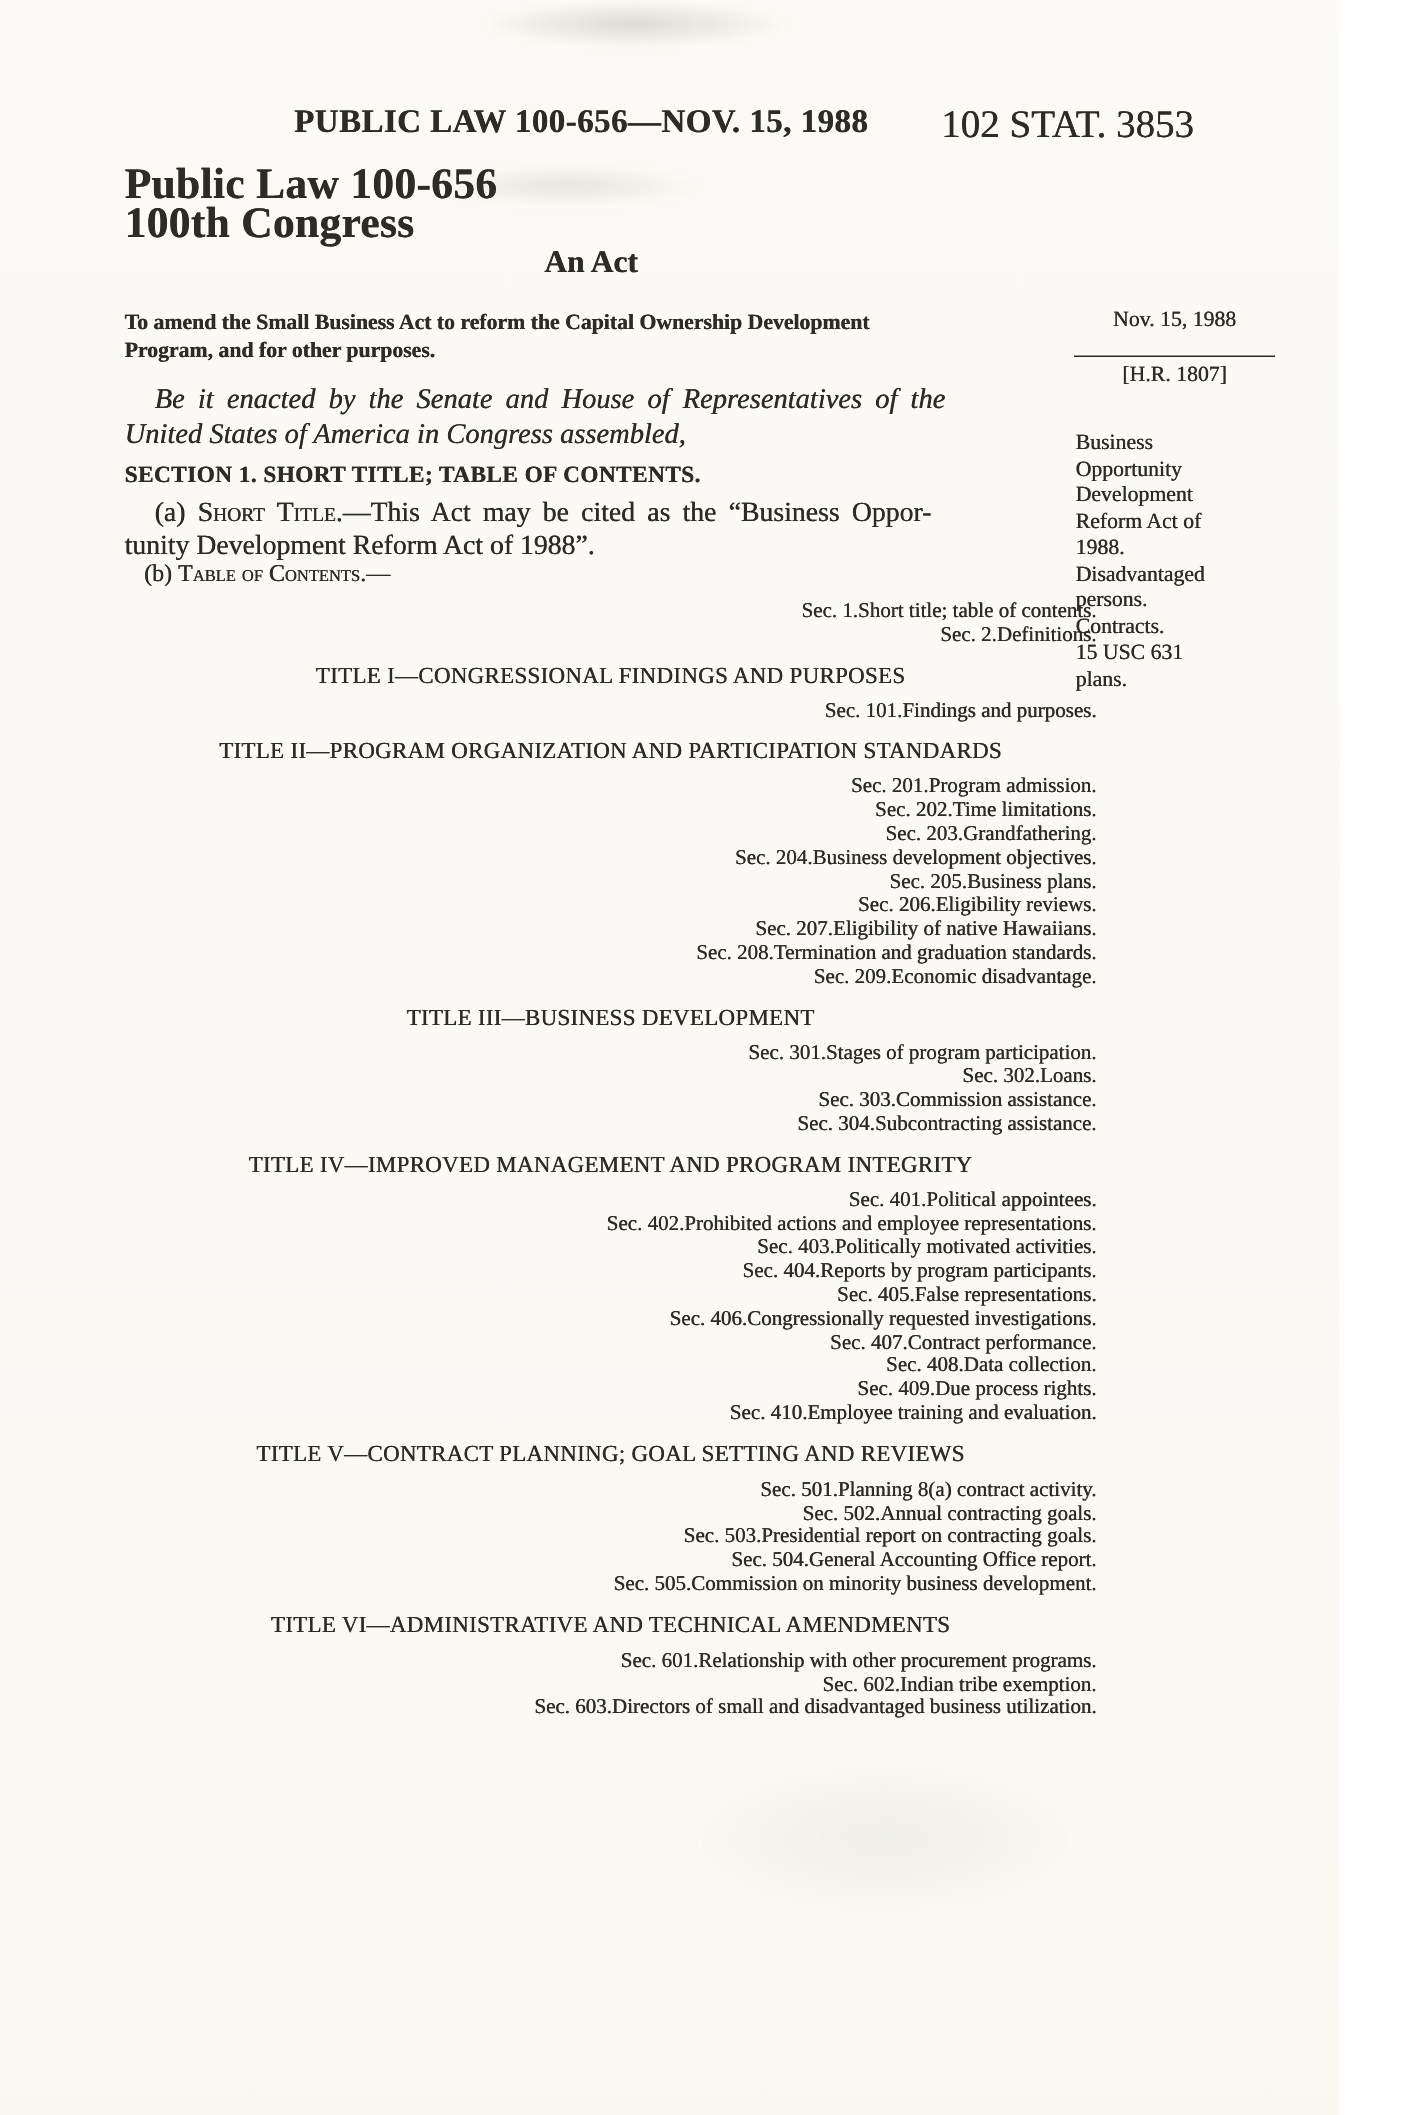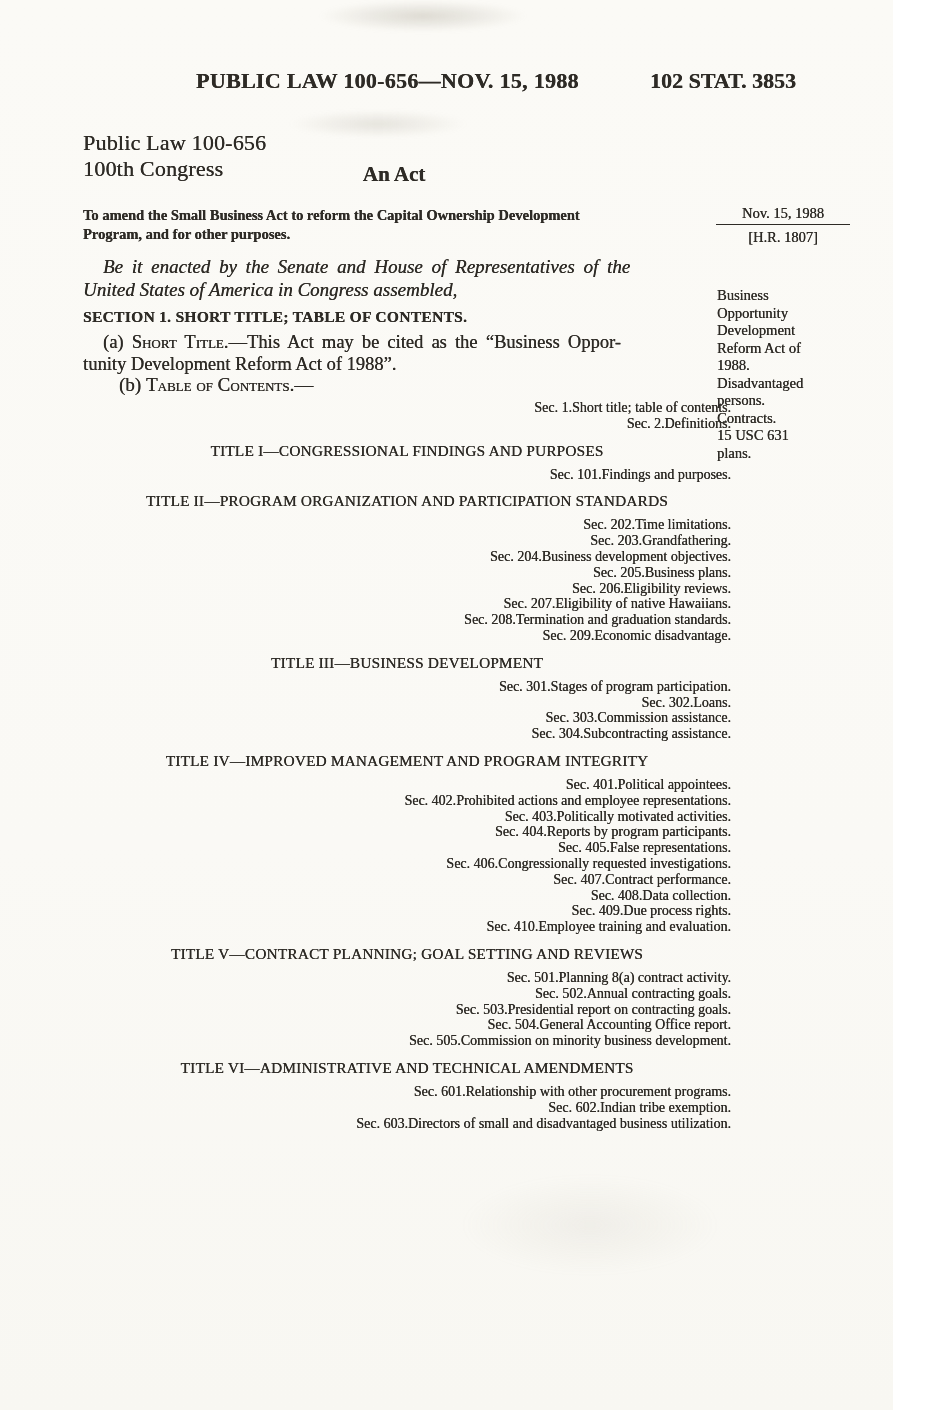--- a/index.html
+++ b/index.html
@@ -17,44 +17,44 @@
         background:radial-gradient(ellipse at center, rgba(158,152,136,0.32), rgba(158,152,136,0) 70%);
         filter:blur(2px); }
   .s2 { left:288px; top:110px; width:180px; height:28px;
         background:radial-gradient(ellipse at center, rgba(158,152,136,0.22), rgba(158,152,136,0) 70%);
         filter:blur(2px); }
   .s3 { left:460px; top:1175px; width:260px; height:100px;
         background:radial-gradient(ellipse at center, rgba(180,174,158,0.12), rgba(180,174,158,0) 70%);
         filter:blur(3px); }
 
   .running-title { position:absolute; left:196px; top:68px; font-size:22px; font-weight:700; letter-spacing:0.3px; }
-  .stat          { position:absolute; right:97px; top:68px; font-size:22px; font-weight:700; }
-
-  .law-id  { position:absolute; left:83px; top:110px; font-size:22px; font-weight:400; line-height:26px; letter-spacing:0.2px;margin-top:20px; }
+  .stat          { position:absolute; right:97px; top:68px; font-size:26px; font-weight:400; }
+
+  .law-id  { position:absolute; left:83px; top:110px; font-size:29px; font-weight:700; line-height:26px; letter-spacing:0.2px; }
   .an-act  { position:absolute; left:83px; top:162px; width:622px; text-align:center; font-size:21px; font-weight:700; }
 
   .purpose { position:absolute; left:83px; top:206px; width:622px; 
              font-size:14.5px; font-weight:700; line-height:18.5px; }
 
   .date-block { position:absolute; left:716px; top:204px; width:134px; text-align:center;
                 font-size:14.5px; line-height:18px; }
-  .date-top   { border-bottom:1.2px solid #2e2b26; padding-bottom:2px; margin-bottom:3px;text-align:center; }
+  .date-top   { border-bottom:1.2px solid #2e2b26; padding-bottom:15px; margin-bottom:3px;text-align:center; }
 
   .enacting { position:absolute; left:83px; top:256px; width:626px;
               font-style:italic; font-size:19px; line-height:22.5px; }
   .enacting .ln1 { text-indent:20px; word-spacing:4px; }
 
   .margin-notes { position:absolute; left:717px; top:287px; width:152px;
                   font-size:14.5px; line-height:17.5px; }
 
   .sec1-heading { position:absolute; left:83px; top:308px; font-size:15.5px; font-weight:700; letter-spacing:0.3px; }
 
   .sub-a { position:absolute; left:83px; top:332px; width:630px; font-size:18.5px; line-height:21.5px; }
   .sub-a .ln1 { text-indent:20px; word-spacing:3.5px; }
-  .sub-b { position:absolute; left:99px; top:374px; width:630px; font-size:19px; text-indent:20px; }
+  .sub-b { position:absolute; left:76px; top:374px; width:630px; font-size:16px; text-indent:20px; }
   .sc { font-variant:small-caps; }
 
   .toc { position:absolute; left:83px; top:400px; width:648px; font-size:14px; line-height:15.8px; }
   .toc-item { white-space:nowrap;text-align:right; }
   .toc-num  { display:inline-block; min-width:62px; }
   .toc-heading { text-align:center; font-size:15.3px; line-height:16px; margin:11px 0 8px; letter-spacing:0.2px; }
 </style>
 </head>
 <body>
 
@@ -129,20 +129,21 @@
   <div class="title-group">
     <div class="toc-heading">TITLE I—CONGRESSIONAL FINDINGS AND PURPOSES</div>
     <div>
   <div class="toc-item"><span class="toc-num">Sec. 101.</span><span>Findings and purposes.</span></div>
 </div>
   </div>
 
   <div class="title-group">
     <div class="toc-heading">TITLE II—PROGRAM ORGANIZATION AND PARTICIPATION STANDARDS</div>
     <div>
+  <div class="toc-item"><span class="toc-num">Sec. 201.</span><span>Program admission.</span></div>
 
   <div class="toc-item"><span class="toc-num">Sec. 202.</span><span>Time limitations.</span></div>
 
   <div class="toc-item"><span class="toc-num">Sec. 203.</span><span>Grandfathering.</span></div>
 
   <div class="toc-item"><span class="toc-num">Sec. 204.</span><span>Business development objectives.</span></div>
 
   <div class="toc-item"><span class="toc-num">Sec. 205.</span><span>Business plans.</span></div>
 
   <div class="toc-item"><span class="toc-num">Sec. 206.</span><span>Eligibility reviews.</span></div>

